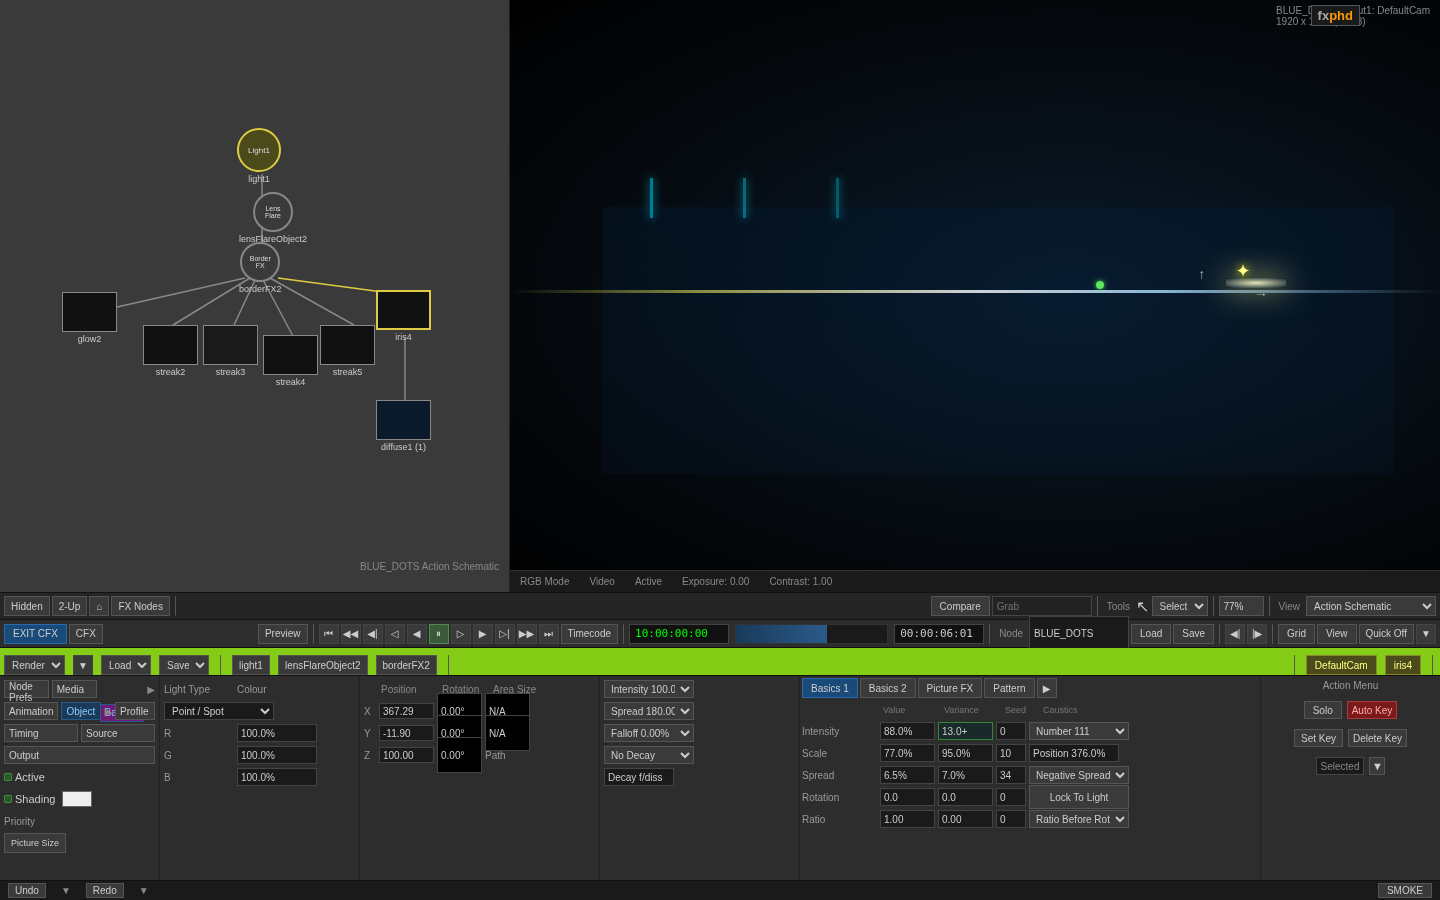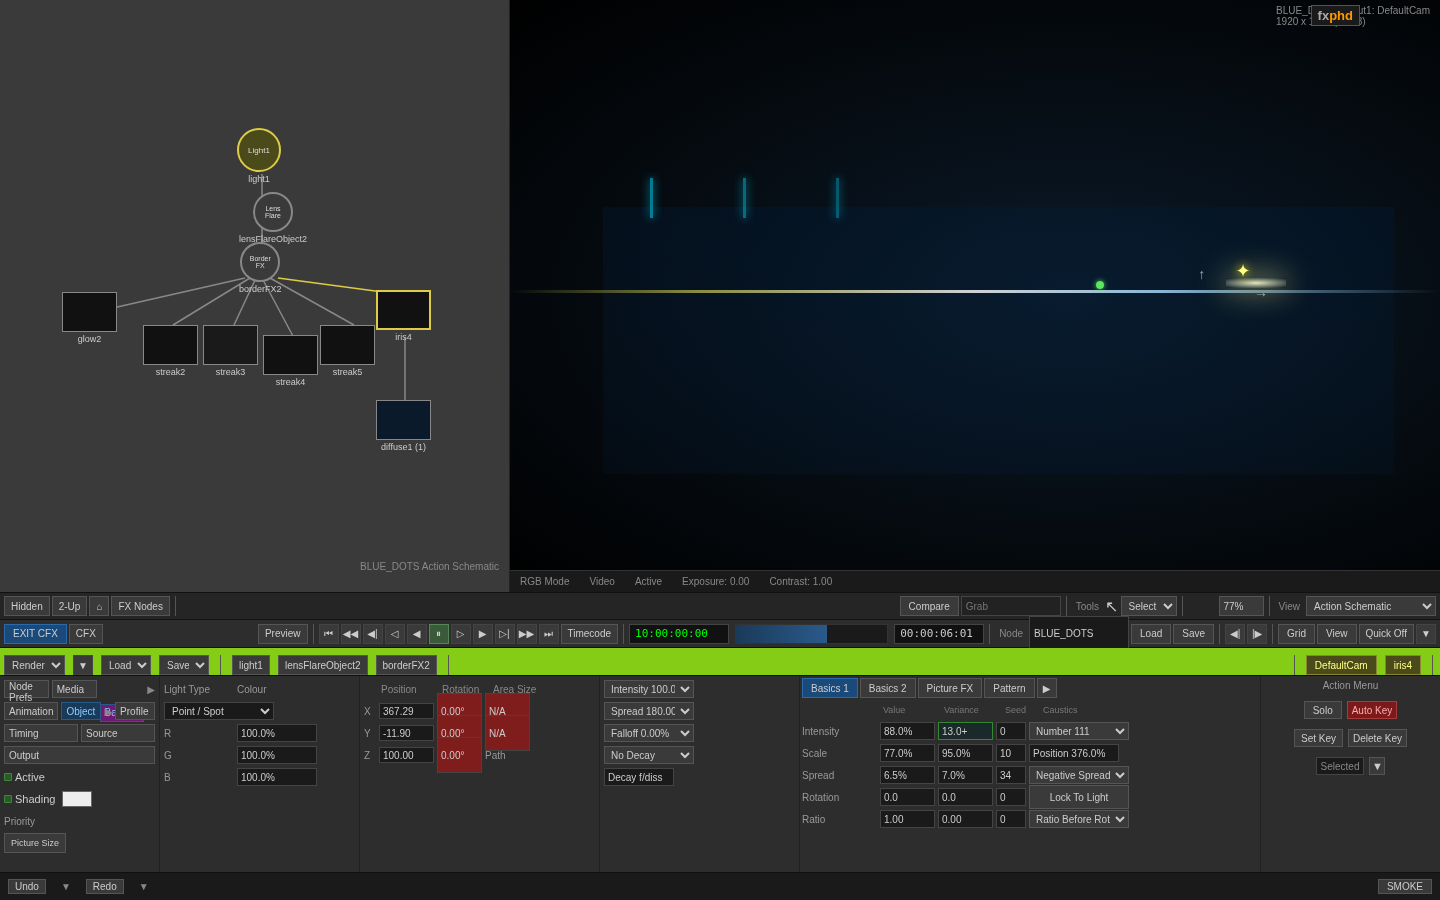--- a/index.html
+++ b/index.html
@@ -25,21 +25,21 @@
     
     .toolbar-row1 { height: 28px; background: #252525; border-top: 1px solid #111; border-bottom: 1px solid #111; display: flex; align-items: center; padding: 0 4px; gap: 2px; }
     .toolbar-btn { background: #3a3a3a; border: 1px solid #555; color: #ccc; padding: 1px 6px; font-size: 10px; cursor: pointer; height: 20px; display: flex; align-items: center; }
     .toolbar-select { background: #3a3a3a; border: 1px solid #555; color: #ccc; font-size: 10px; height: 20px; padding: 0 3px; }
     .toolbar-separator { width: 1px; height: 20px; background: #555; margin: 0 3px; }
     .toolbar-spacer { flex: 1; }
     .transport-btn { background: #3a3a3a; border: 1px solid #444; color: #ccc; width: 20px; height: 20px; display: flex; align-items: center; justify-content: center; cursor: pointer; font-size: 10px; }
     .compare-btn { background: #3a3a3a; border: 1px solid #555; color: #ccc; padding: 1px 8px; font-size: 10px; cursor: pointer; height: 20px; }
     .grab-field { background: #222; border: 1px solid #444; color: #888; padding: 0 4px; font-size: 10px; height: 20px; width: 100px; }
     .tools-label { color: #888; font-size: 10px; padding: 0 4px; }
-    .percent-field { background: #3a3a3a; border: 1px solid #555; color: #ccc; padding: 0 4px; font-size: 10px; height: 20px; width: 45px; margin-left: 31px; }
+    .percent-field { background: #3a3a3a; border: 1px solid #555; color: #ccc; padding: 0 4px; font-size: 10px; height: 20px; width: 45px; }
     .view-label { color: #888; font-size: 10px; padding: 0 4px; }
     .action-select { background: #3a3a3a; border: 1px solid #555; color: #ccc; font-size: 10px; height: 20px; padding: 0 3px; width: 130px; }
 
     
     .toolbar-row2 { height: 28px; background: #2d2d2d; border-bottom: 1px solid #111; display: flex; align-items: center; padding: 0 4px; gap: 2px; }
     .blue-btn { background: #1a4a7a; border: 1px solid #2a6aaa; color: #ccc; padding: 1px 8px; font-size: 10px; height: 20px; cursor: pointer; }
     .timecode-field { background: #111; border: 1px solid #444; color: #0f0; font-family: monospace; font-size: 11px; height: 20px; padding: 0 5px; width: 100px; }
     .timeline-bar { flex: 1; height: 20px; background: #1a1a1a; border: 1px solid #333; margin: 0 4px; position: relative; }
     .timeline-progress { height: 100%; background: linear-gradient(to right, #1a3a5a, #2a5a8a); width: 60%; }
     .timecode-end { background: #111; border: 1px solid #444; color: #ccc; font-family: monospace; font-size: 11px; height: 20px; padding: 0 5px; width: 90px; }
@@ -70,21 +70,21 @@
     .light-type-area { width: 200px; background: #2d2d2d; border-right: 1px solid #222; padding: 2px; }
     .lt-row { display: flex; align-items: center; height: 22px; padding: 0 2px; gap: 3px; }
     .lt-label { color: #999; font-size: 10px; width: 70px; }
     .lt-field { background: #1a1a1a; border: 1px solid #444; color: #ccc; font-size: 10px; height: 18px; padding: 0 3px; width: 80px; }
 
     
     .pos-area { width: 240px; background: #2d2d2d; border-right: 1px solid #222; padding: 2px; }
     .pos-row { display: flex; align-items: center; height: 22px; padding: 0 2px; gap: 3px; }
     .pos-label { color: #999; font-size: 10px; width: 12px; }
     .pos-field { background: #1a1a1a; border: 1px solid #444; color: #ccc; font-size: 10px; height: 16px; padding: 0 3px; width: 55px; }
-    .pos-field2 { background: #7f1d1d; border: 1px solid #444; color: #ccc; font-size: 10px; height: 36px; padding: 0 3px; width: 45px; }
+    .pos-field2 { background: #000000; border: 1px solid #444; color: #ccc; font-size: 10px; height: 36px; padding: 0 3px; width: 45px; }
 
     
     .intensity-area { width: 200px; background: #2d2d2d; border-right: 1px solid #222; padding: 2px; }
     .int-row { display: flex; align-items: center; height: 22px; padding: 0 2px; gap: 3px; }
     .int-field { background: #1a1a1a; border: 1px solid #444; color: #ccc; font-size: 10px; height: 18px; padding: 0 3px; width: 70px; }
     .int-dropdown { background: #3a3a3a; border: 1px solid #555; color: #ccc; font-size: 10px; height: 18px; padding: 0 2px; width: 90px; }
 
     
     .basics-area { flex: 1; background: #2d2d2d; padding: 2px; min-width: 300px; }
     .basics-tabs { display: flex; gap: 2px; margin-bottom: 2px; }
@@ -104,21 +104,21 @@
     .right-action { width: 180px; background: #2d2d2d; border-left: 1px solid #222; padding: 2px; }
     .action-row { display: flex; align-items: center; height: 22px; gap: 5px; justify-content: center; margin-top: 6px; }
     .action-title { color: #999; font-size: 10px; text-align: center; padding: 2px; }
     .solo-btn { background: #3a3a3a; border: 1px solid #555; color: #ccc; font-size: 10px; height: 18px; padding: 0 8px; cursor: pointer; }
     .autokey-btn { background: #7a1a1a; border: 1px solid #aa3a3a; color: #ffaaaa; font-size: 10px; height: 18px; padding: 0 4px; cursor: pointer; }
     .setkey-btn { background: #3a3a3a; border: 1px solid #555; color: #ccc; font-size: 10px; height: 18px; padding: 0 6px; cursor: pointer; }
     .delkey-btn { background: #3a3a3a; border: 1px solid #555; color: #ccc; font-size: 10px; height: 18px; padding: 0 4px; cursor: pointer; }
     .selected-btn { background: #1a1a1a; border: 1px solid #444; color: #888; font-size: 10px; height: 18px; padding: 0 4px; cursor: pointer; }
 
     
-    .status-bar { height: 28px; background: #1a1a1a; border-top: 1px solid #111; display: flex; align-items: center; padding: 0 8px; gap: 15px; }
+    .status-bar { height: 20px; background: #1a1a1a; border-top: 1px solid #111; display: flex; align-items: center; padding: 0 8px; gap: 15px; }
     .smoke-label { margin-left: auto; background: #3a3a3a; border: 1px solid #555; color: #ccc; font-size: 10px; padding: 1px 8px; }
     .undo-btn { background: #3a3a3a; border: 1px solid #555; color: #ccc; font-size: 10px; padding: 1px 6px; cursor: pointer; }
     .redo-btn { background: #3a3a3a; border: 1px solid #555; color: #ccc; font-size: 10px; padding: 1px 6px; cursor: pointer; }
 
     
     .node { position: absolute; display: flex; flex-direction: column; align-items: center; cursor: pointer; }
     .node-circle { width: 44px; height: 44px; border-radius: 50%; border: 2px solid #aaa; background: #3a3a3a; display: flex; align-items: center; justify-content: center; font-size: 9px; color: #ddd; text-align: center; }
     .node-circle-yellow { border: 2px solid #ddcc44; background: #4a4a1a; }
     .node-circle-gray { border: 2px solid #888; background: #3a3a3a; }
     .node-rect { width: 60px; height: 44px; border: 1px solid #888; background: #222; display: flex; align-items: center; justify-content: center; }

